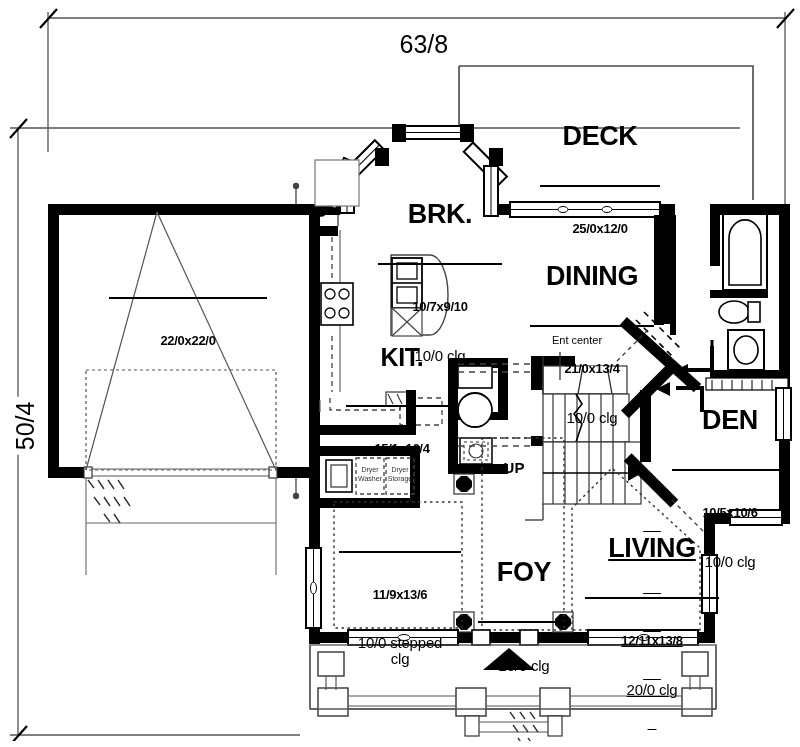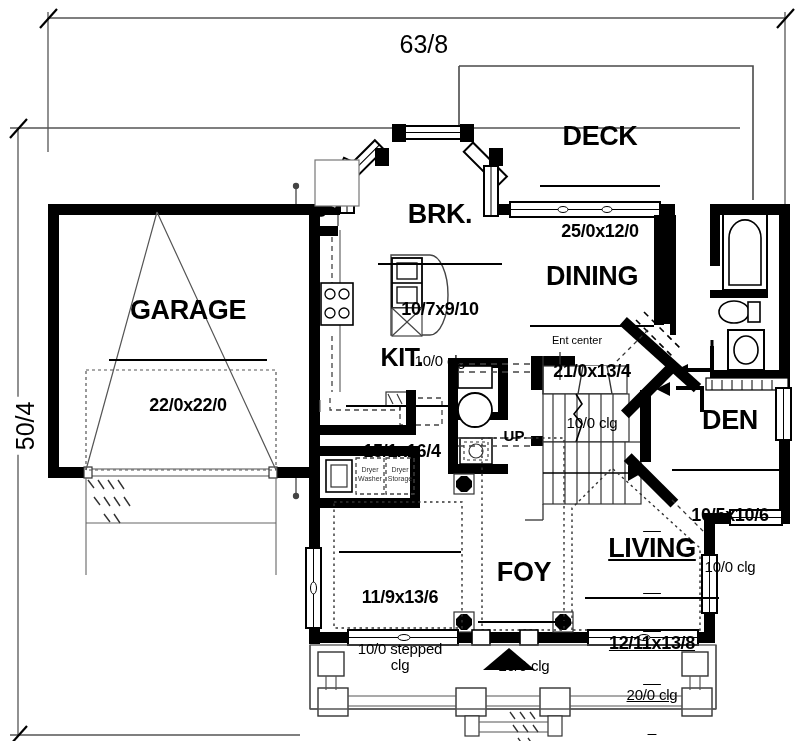--- a/index.html
+++ b/index.html
@@ -34,39 +34,40 @@
     pointer-events: none;
   }
   .rm-name {
     font-weight: bold;
     font-size: 27px;
     letter-spacing: -0.4px;
   }
   .rm-name.sm { font-size: 25px; }
   .rm-dim {
     font-weight: bold;
-    font-size: 18px;
+    font-size: 13px;
     letter-spacing: -0.3px;
   }
   .rm-clg {
     font-weight: normal;
     font-size: 15px;
     letter-spacing: -0.2px;
   }
   .rule {
     border-top: 2px solid #000;
     margin: 1px auto 1px auto;
   }
   .tiny {
     font-size: 11px;
     font-weight: normal;
   }
   .up-lbl {
     font-size: 15px;
     font-weight: bold;
+    margin-top: 32px;
   }
   .p-lbl {
     font-size: 15px;
     font-weight: bold;
   }
   .dimtext {
     font-size: 25px;
     font-weight: normal;
     letter-spacing: 0px;
   }
@@ -532,21 +533,20 @@
   </div>
 
   <div class="lbl" style="left:492px; top:228px; width:200px;">
     <div class="rm-name">DINING</div>
     <div class="rule" style="width:124px;"></div>
     <div class="rm-dim">21/0x13/4</div>
     <div class="rm-clg">10/0 clg</div>
   </div>
 
   <div class="lbl" style="left:78px; top:262px; width:220px;">
-    <div class="rm-name">GARAGE</div>
     <div class="rule" style="width:158px;"></div>
     <div class="rm-dim">22/0x22/0</div>
   </div>
 
   <div class="lbl" style="left:322px; top:310px; width:160px;text-align:center;">
     <div class="rm-name sm">KIT.</div>
     <div class="rule" style="width:112px;"></div>
     <div class="rm-dim">15/1x16/4</div>
   </div>
 

